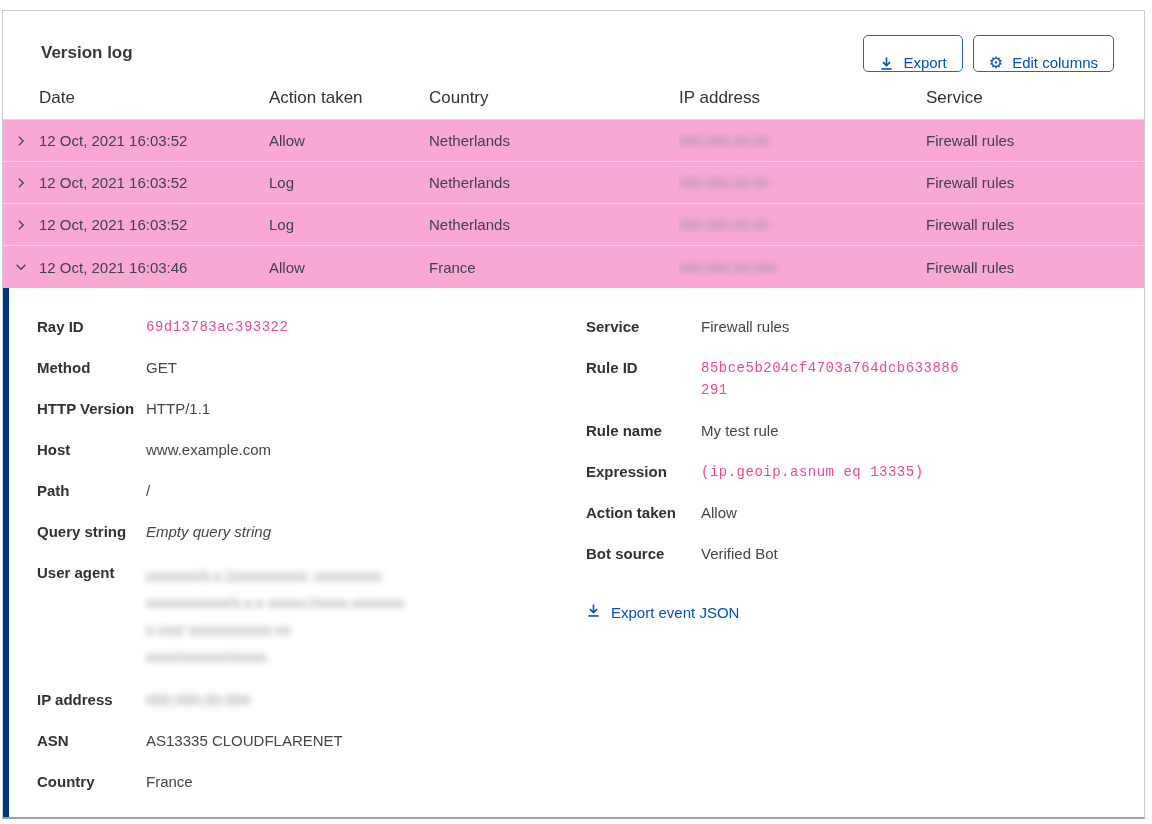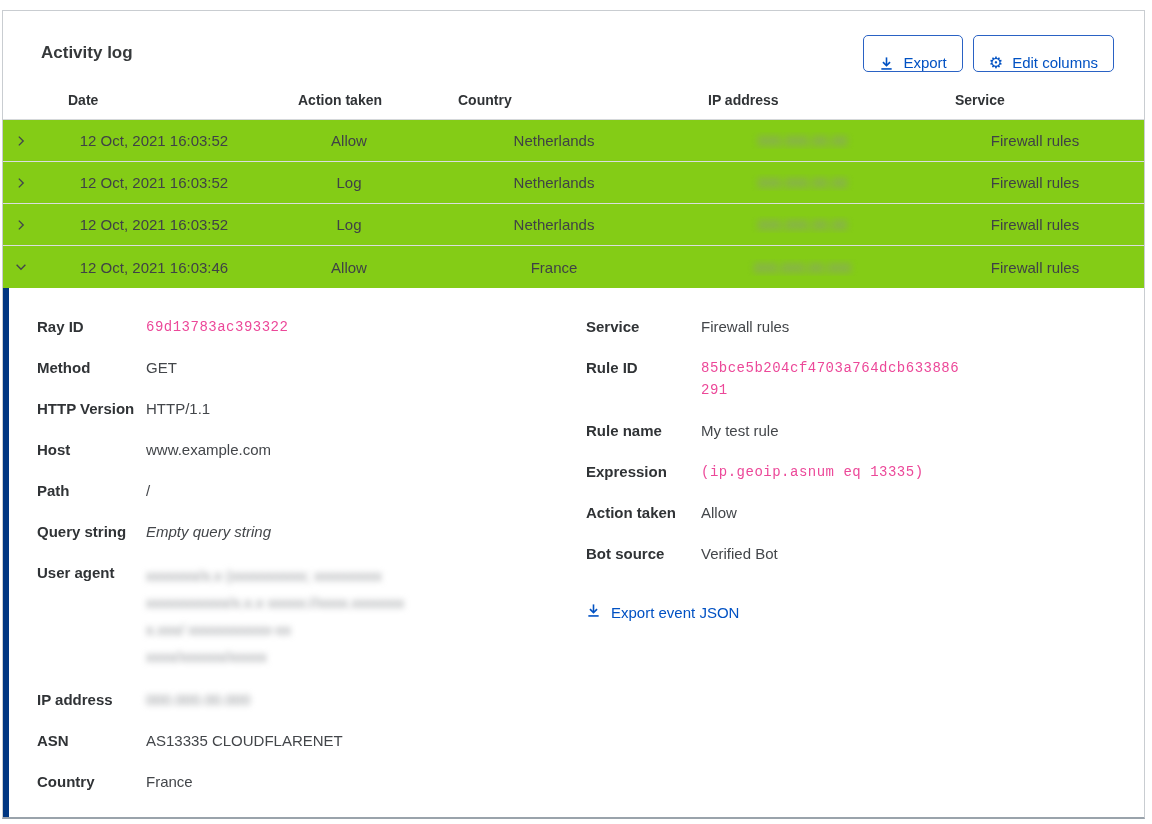--- a/index.html
+++ b/index.html
@@ -68,35 +68,33 @@
     grid-template-columns: 36px 230px 160px 250px 247px 1fr;
     align-items: center;
   }
   .thead {
     height: 49px;
     flex: none;
     border-bottom: 1px solid #d5d8da;
     align-items: end;
   }
   .thead .th {
-    font-weight: 700;
-    font-size: 14px;
+    font-weight: 400;
+    font-size: 17px;
     color: #303336;
     padding-bottom: 11px;
-    margin-left: 29px;
   }
   .row {
     height: 42px;
     flex: none;
     border-bottom: 1px solid #dadddf;
     font-size: 15px;
     color: #3f4246;
     cursor: pointer;
-    background: #84cc16;
-    text-align: center;
+    background: #f9a8d4;
   }
   .row.expanded { border-bottom: none; }
   .chev { display: flex; justify-content: center; align-items: center; }
   .cell { overflow: hidden; white-space: nowrap; }
 
   .redacted {
     filter: blur(3px);
     color: #8d9094;
     user-select: none;
   }
@@ -147,21 +145,21 @@
     cursor: pointer;
     margin-top: 19px;
   }
 </style>
 </head>
 <body>
 
 <div class="frame">
 
   <div class="topbar">
-    <div class="page-title">Activity log</div>
+    <div class="page-title">Version log</div>
     <div class="actions">
       <button class="btn">
         <span>
           <svg width="15" height="15" viewBox="0 0 16 16" fill="none" stroke="#0051c3" stroke-width="1.7">
             <path d="M8 1.5v8.2"></path>
               <path d="M4.2 6.6 8 10.3l3.8-3.7"></path>
               <path d="M2.5 13.8h11"></path>
           </svg>
         </span>
         <span>Export</span>

